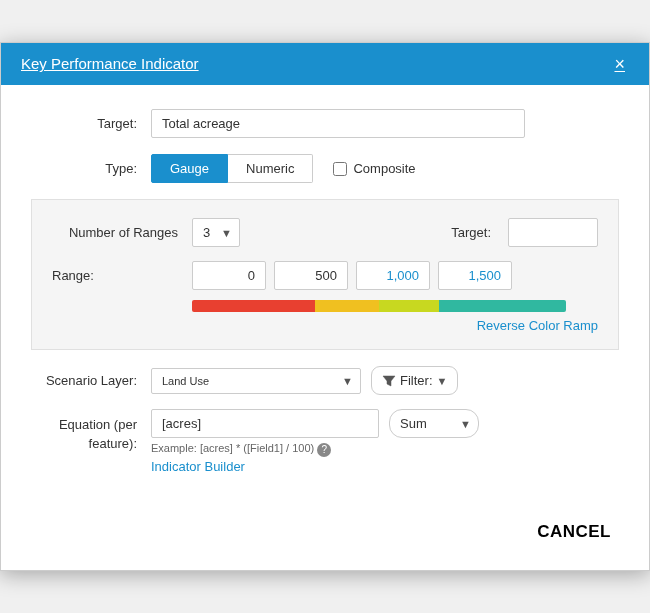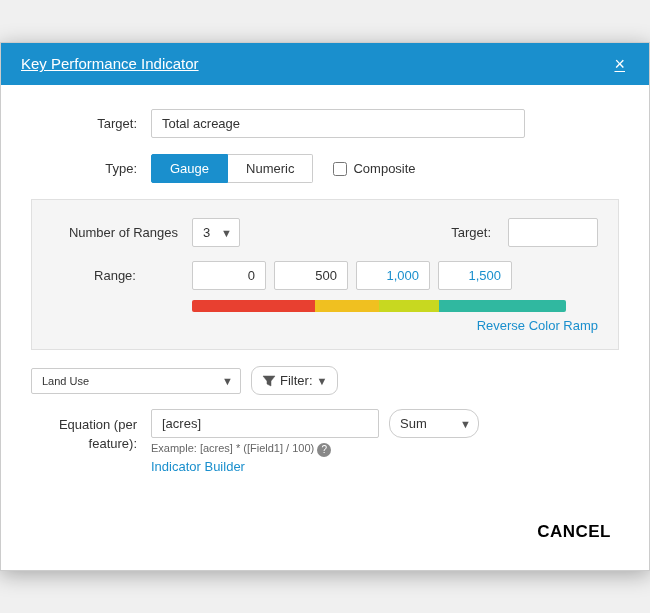--- a/index.html
+++ b/index.html
@@ -172,21 +172,21 @@
     }
 
     .range-inputs-row {
       display: flex;
       align-items: center;
       margin-bottom: 10px;
     }
 
     .range-label {
       width: 140px;
-      text-align: center;
+      text-align: left;
       padding-right: 14px;
       color: #333;
       font-weight: 500;
     }
 
     .range-inputs {
       display: flex;
       gap: 8px;
     }
 
@@ -444,20 +444,21 @@
         <div class="color-ramp"></div>
       </div>
 
       <div class="reverse-link-row">
         <a class="reverse-link">Reverse Color Ramp</a>
       </div>
 
     </div>
 
     <div class="scenario-row">
+      <label class="scenario-label">Scenario Layer:</label>
       <div class="layer-select-wrapper select-wrapper">
         <select>
           <option>Land Use</option>
         </select>
         <span class="select-arrow">▼</span>
       </div>
       <button class="filter-btn">
         <svg class="filter-icon-svg" viewBox="0 0 14 14" fill="none" xmlns="http://www.w3.org/2000/svg">
           <path d="M1 2h12l-4 5v5l-4-2V7L1 2z" fill="#555" stroke="#555" stroke-width="0.5"></path>
         </svg>

